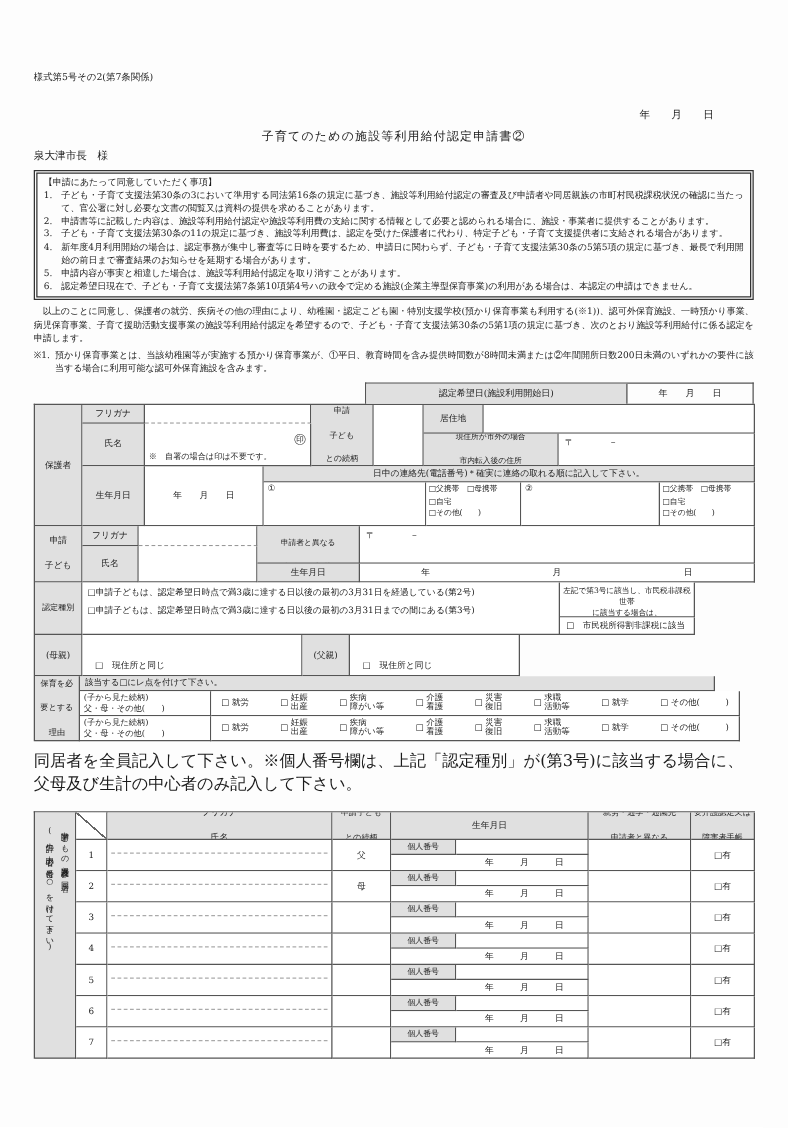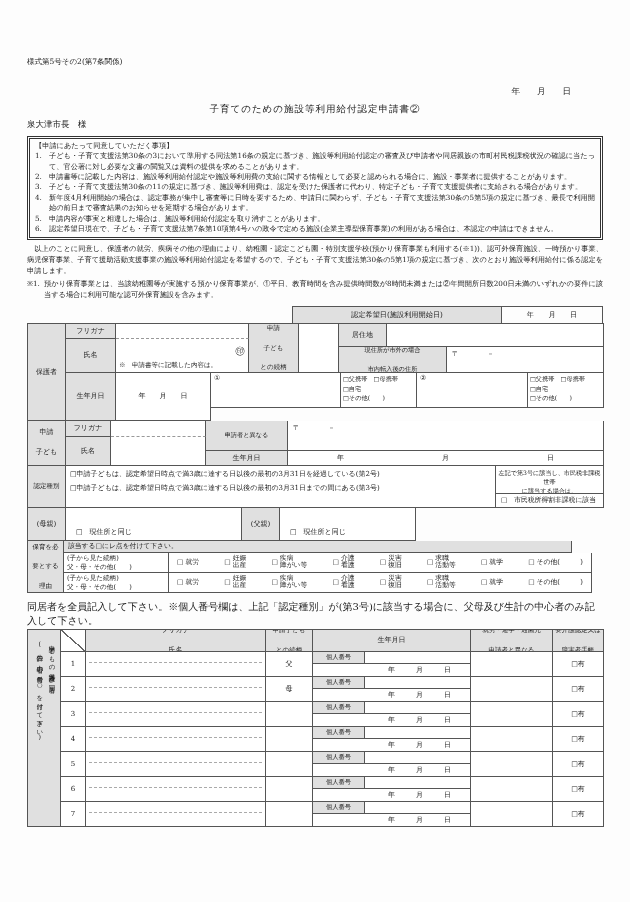--- a/index.html
+++ b/index.html
@@ -47,21 +47,21 @@
   .sidenote{font-size:6.1px;line-height:1.5;text-align:center;padding-top:2px;}
   .sidenote span{display:block;}
   .sidecheck{font-size:6.8px;display:flex;align-items:center;padding-left:5px;}
   .prevlab{font-size:7px;line-height:1.6;padding:2px 4px;}
   .samecell{font-size:7px;display:flex;align-items:flex-end;padding:0 0 3px 10px;}
   .reasons{display:flex;align-items:center;justify-content:space-between;padding:0 8px;font-size:6.8px;}
   .ritem{display:inline-flex;align-items:center;gap:2px;}
   .rlab span{display:block;line-height:1.15;text-align:left;}
   .rel2{font-size:6.6px;line-height:1.4;padding:1px 3px;}
   
-  .hh-instruction{font-size:10px;margin:7px 0 1px;}
+  .hh-instruction{font-size:13px;margin:7px 0 13px;}
   .sidelabel{writing-mode:vertical-rl;text-orientation:upright;font-size:6.4px;line-height:1.9;padding:10px 2px;display:block;letter-spacing:1px;}
   .sidelabel span{display:block;}
   .diag{background:linear-gradient(to top right,#fff 48%,#666 48%,#666 52%,#fff 52%);}
   .h2{font-size:6.5px;}
   .num{display:flex;align-items:center;justify-content:center;font-size:7px;}
   .namecell2{position:relative;}
   .dashmid{position:absolute;top:44%;left:3px;right:3px;border-top:1px dashed #aaa;}
   .relv{display:flex;align-items:center;justify-content:center;font-size:7px;}
   .idlab{display:flex;align-items:center;justify-content:center;font-size:6.3px;}
   .bdate{display:flex;align-items:center;justify-content:space-around;font-size:7px;padding-left:56px;}
@@ -125,21 +125,21 @@
         <div class="row" style="height:49px">
           <div class="col" style="width:183px">
             <div class="row" style="height:15px">
               <div class="c shade lab" style="width:50px">フリガナ</div>
               <div class="c dashb" style="width:133px"></div>
             </div>
             <div class="row" style="height:34px">
               <div class="c shade lab" style="width:50px">氏名</div>
               <div class="c namecell" style="width:133px">
                 <span class="seal">㊞</span>
-                <div class="sealnote">※　申請書等に記載した内容は。</div>
+                <div class="sealnote">※　自署の場合は印は不要です。</div>
               </div>
             </div>
           </div>
           <div class="c shade stack f65" style="width:50px">
             <span>申請</span>
             <span>子ども</span>
             <span>との続柄</span>
           </div>
           <div class="c" style="width:40px"></div>
           <div class="col" style="width:265px">
@@ -153,20 +153,21 @@
                 <span>市内転入後の住所</span>
               </div>
               <div class="c postal" style="width:157px">〒　　　　－</div>
             </div>
           </div>
         </div>
         <div class="row" style="height:48px">
           <div class="c shade lab" style="width:50px">生年月日</div>
           <div class="c center7" style="width:95px">年　　月　　日</div>
           <div class="col" style="width:393px">
+            <div class="c shade center7" style="height:13px">日中の連絡先(電話番号)＊確実に連絡の取れる順に記入して下さい。</div>
             <div class="row" style="height:35px">
               <div class="c topleft" style="width:130px">①</div>
               <div class="c cb3" style="width:76px">
                 <span>□父携帯　□母携帯</span>
                 <span>□自宅</span>
                 <span>□その他(　　)</span>
               </div>
               <div class="c topleft" style="width:111px">②</div>
               <div class="c cb3" style="width:76px">
                 <span>□父携帯　□母携帯</span>
@@ -207,21 +208,21 @@
         <div class="c bdate" style="height:15px;padding-left:0">
           <span>年</span>
           <span>月</span>
           <span>日</span>
         </div>
       </div>
     </div>
 
     <div class="row" style="height:42px">
       <div class="c shade lab f65" style="width:38px">認定種別</div>
-      <div class="c opts" style="width:430px">
+      <div class="c opts" style="width:382px">
         <div>□申請子どもは、認定希望日時点で満3歳に達する日以後の最初の3月31日を経過している(第2号)</div>
         <div>□申請子どもは、認定希望日時点で満3歳に達する日以後の最初の3月31日までの間にある(第3号)</div>
       </div>
       <div class="col" style="width:108px">
         <div class="c sidenote" style="height:28px">
           <span>左記で第3号に該当し、市民税非課税世帯</span>
           <span>に該当する場合は、</span>
 
         </div>
         <div class="c sidecheck" style="height:14px">□　市民税所得割非課税に該当</div>

